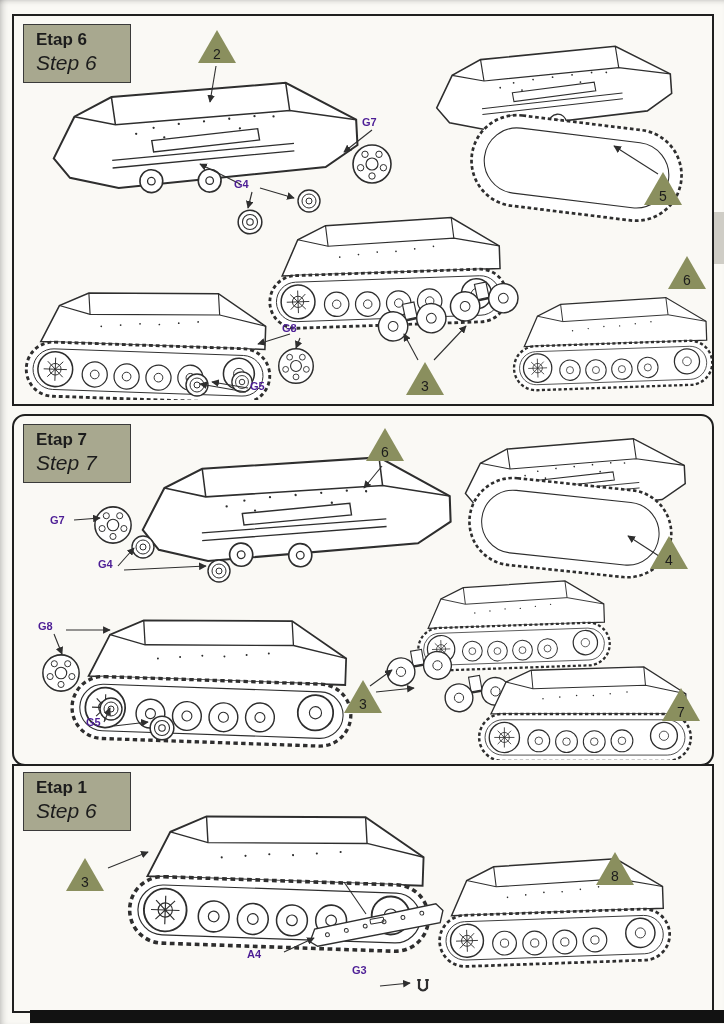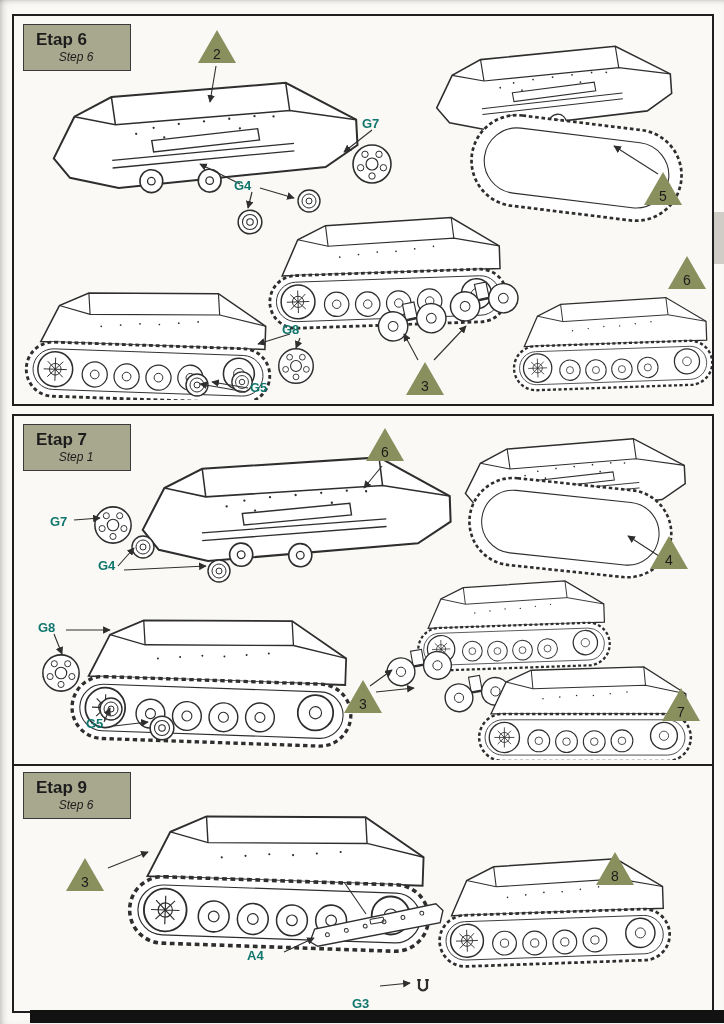--- a/index.html
+++ b/index.html
@@ -13,45 +13,45 @@
     position:relative;width:724px;height:1024px;
     background:var(--color-paper,#faf9f5);
     box-shadow:inset 6px 0 8px -6px rgba(0,0,0,.35), inset 0 5px 7px -6px rgba(0,0,0,.3);
   }
   .panel{
     position:absolute;left:12px;width:698px;
     border:2px solid #1f1f1f;
     overflow:hidden;background:transparent;
   }
   #panel-6{top:14px;height:388px;}
-  #panel-7{top:414px;height:348px;}
+  #panel-7{top:414px;height:348px;border-radius:13px;}
   #panel-8{top:764px;height:245px;}
   .art{position:absolute;left:0;top:0;}
   .hdr{
     position:absolute;left:9px;top:8px;
     background:var(--color-header,#a8a88f);
     border:1px solid #3a3a3a;
     padding:4px 14px 5px 12px;
     min-width:80px;
     line-height:1.25;
   }
   .hdr .etap{font-weight:bold;font-size:17px;}
-  .hdr .step{font-style:italic;font-size:12px;text-align:center;}
+  .hdr .step{font-style:italic;font-size:21px;}
   .tri{position:absolute;width:38px;height:33px;}
   .tri::before{
     content:"";position:absolute;inset:0;
     background:var(--color-olive,#8a8f5e);
     clip-path:polygon(50% 0,100% 100%,0 100%);
   }
   .tri span{
     position:absolute;left:0;right:0;bottom:1px;
     text-align:center;font-size:14px;color:#1c1c1c;
   }
   .plabel{
-    position:absolute;font-weight:bold;font-size:13px;color:#0f766e;
+    position:absolute;font-weight:bold;font-size:11px;color:#4c1d95;
     white-space:nowrap;
   }
   .edge-mark{
     position:absolute;left:714px;top:212px;width:10px;height:52px;
     background:#cfcdc6;
   }
   .print-bar{
     position:absolute;left:30px;top:1010px;width:694px;height:13px;
     background:#121212;
   }
@@ -255,21 +255,21 @@
         <line x1="52" y1="214" x2="96" y2="214" marker-end="url(#arr)"></line>
         <line x1="90" y1="306" x2="96" y2="292" marker-end="url(#arr)"></line>
         <line x1="100" y1="310" x2="134" y2="306" marker-end="url(#arr)"></line>
         <line x1="356" y1="270" x2="378" y2="254" marker-end="url(#arr)"></line>
         <line x1="362" y1="276" x2="400" y2="272" marker-end="url(#arr)"></line>
       </g>
     </svg>
 
     <div class="hdr">
       <div class="etap">Etap 7</div>
-      <div class="step">Step 1</div>
+      <div class="step">Step 7</div>
     </div>
 
     <div class="tri" style="left:352px;top:12px;">
         <span>6</span>
       </div>
     <div class="tri" style="left:636px;top:120px;">
         <span>4</span>
       </div>
     <div class="tri" style="left:330px;top:264px;">
         <span>3</span>
@@ -292,30 +292,30 @@
       <use href="#clip" width="18" height="18" transform="translate(400,210)"></use>
       <g>
         <line x1="94" y1="102" x2="134" y2="86" marker-end="url(#arr)"></line>
         <line x1="270" y1="186" x2="300" y2="172" marker-end="url(#arr)"></line>
         <line x1="352" y1="148" x2="330" y2="116"></line>
         <line x1="366" y1="220" x2="396" y2="217" marker-end="url(#arr)"></line>
       </g>
     </svg>
 
     <div class="hdr" style="top:6px;">
-      <div class="etap">Etap 9</div>
+      <div class="etap">Etap 1</div>
       <div class="step">Step 6</div>
     </div>
 
     <div class="tri" style="left:52px;top:92px;">
         <span>3</span>
       </div>
     <div class="tri" style="left:582px;top:86px;">
         <span>8</span>
       </div>
 
     <span class="plabel" style="left:233px;top:182px;">A4</span>
-    <span class="plabel" style="left:338px;top:230px;">G3</span>
+    <span class="plabel" style="left:338px;top:198px;">G3</span>
   </section>
 
   <div class="edge-mark"></div>
   <div class="print-bar"></div>
 </div>
 
 </body></html>

